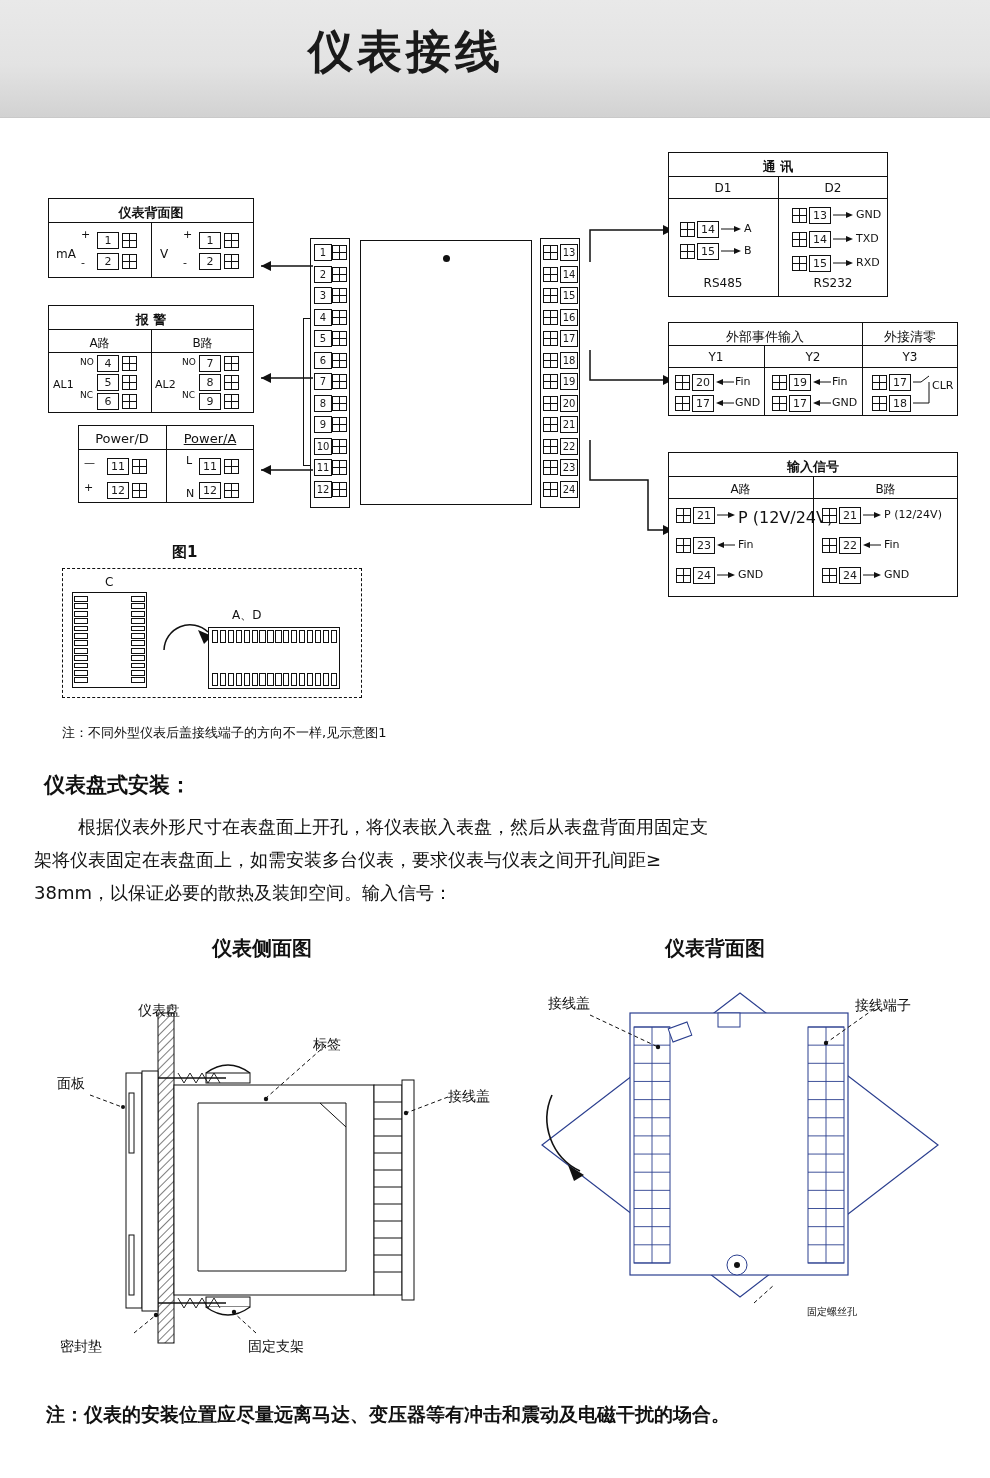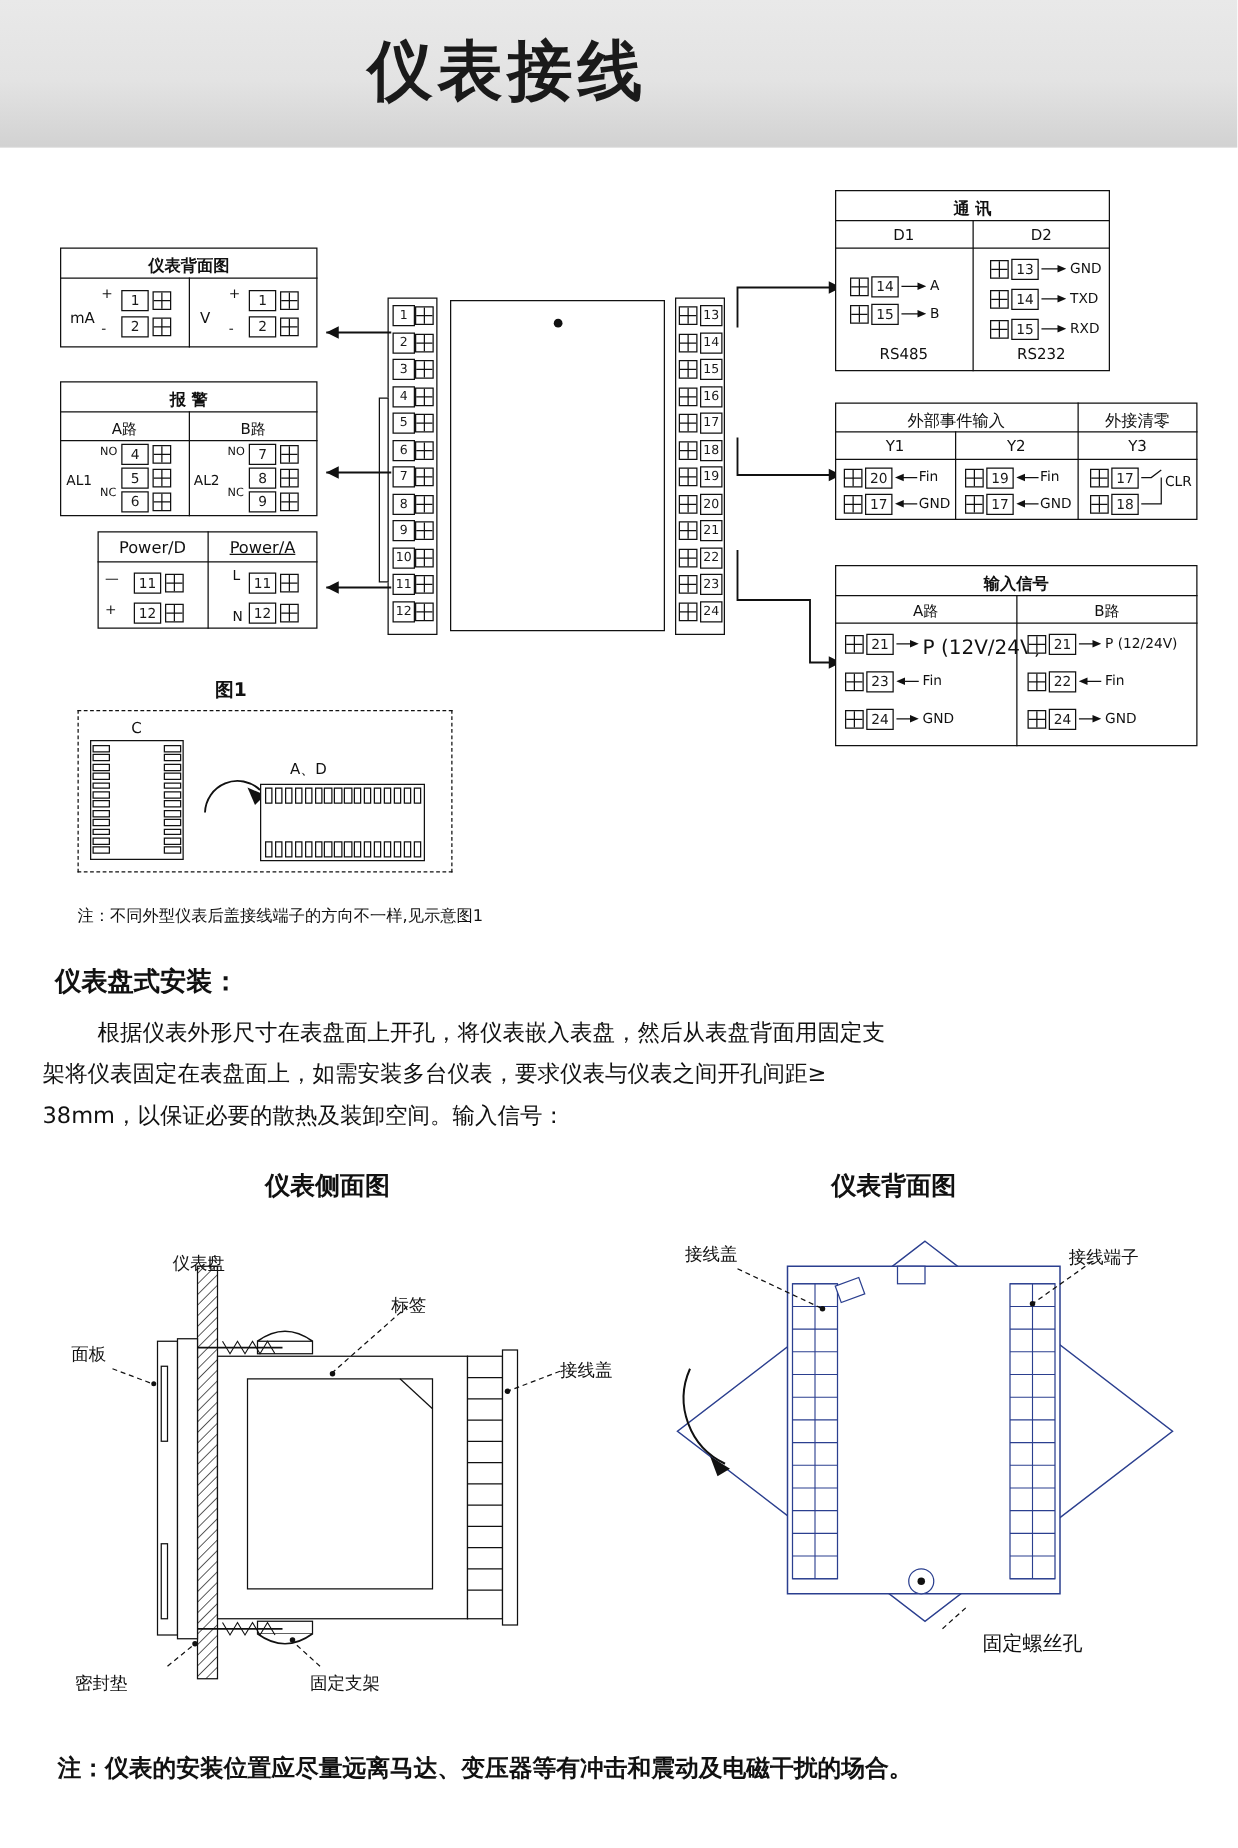--- a/index.html
+++ b/index.html
@@ -13,21 +13,21 @@
     overflow: hidden;
   }
   
   .banner {
     position:absolute; left:0; top:0; width:990px; height:118px;
     background: linear-gradient(to bottom, #e9e9e9 0%, #e3e3e3 55%, #d2d2d2 100%);
     border-bottom: 1px solid #c9c9c9;
   }
   .banner-title {
     position:absolute; left:0; top:22px; width:812px;
-    text-align:center; font-size:52px; font-weight:bold; letter-spacing:4px;
+    text-align:center; font-size:45px; font-weight:bold; letter-spacing:4px;
     color:#1a1a1a;
   }
   .banner-sub {
     position:absolute; left:0; top:82px; width:990px;
     text-align:center; font-size:17px; color:#4a4a4a; letter-spacing:1px;
   }
   
   .box { position:absolute; border:1px solid #111; background:#fff; }
   .lbl { position:absolute; font-size:12px; color:#111; white-space:nowrap; }
   .lbl-c { position:absolute; font-size:12px; color:#111; white-space:nowrap; text-align:center; }
@@ -562,15 +562,15 @@
   <circle cx="128" cy="62" r="2.2" fill="#111"></circle>
   <path d="M344,24 L296,58" stroke="#111" stroke-width="1" stroke-dasharray="4,3" fill="none"></path>
   <circle cx="296" cy="58" r="2.2" fill="#111"></circle>
   <path d="M224,318 L244,300" stroke="#111" stroke-width="1" stroke-dasharray="4,3" fill="none"></path>
 
   <path d="M22,110 A58,58 0 0 0 50,186" stroke="#111" stroke-width="1.6" fill="none"></path>
   <polygon points="54,190 38,180 44,196" fill="#111"></polygon>
 </svg>
 <div class="lbl" style="left:548px; top:995px; font-size:14px;">接线盖</div>
 <div class="lbl" style="left:855px; top:997px; font-size:14px;">接线端子</div>
-<div class="lbl" style="left:786px; top:1305px; font-size:16px;">固定螺丝孔</div>
+<div class="lbl" style="left:807px; top:1305px; font-size:10px;">固定螺丝孔</div>
 
 <div class="bignote" style="left:46px; top:1402px;">注：仪表的安装位置应尽量远离马达、变压器等有冲击和震动及电磁干扰的场合。</div>
 
 </body></html>

